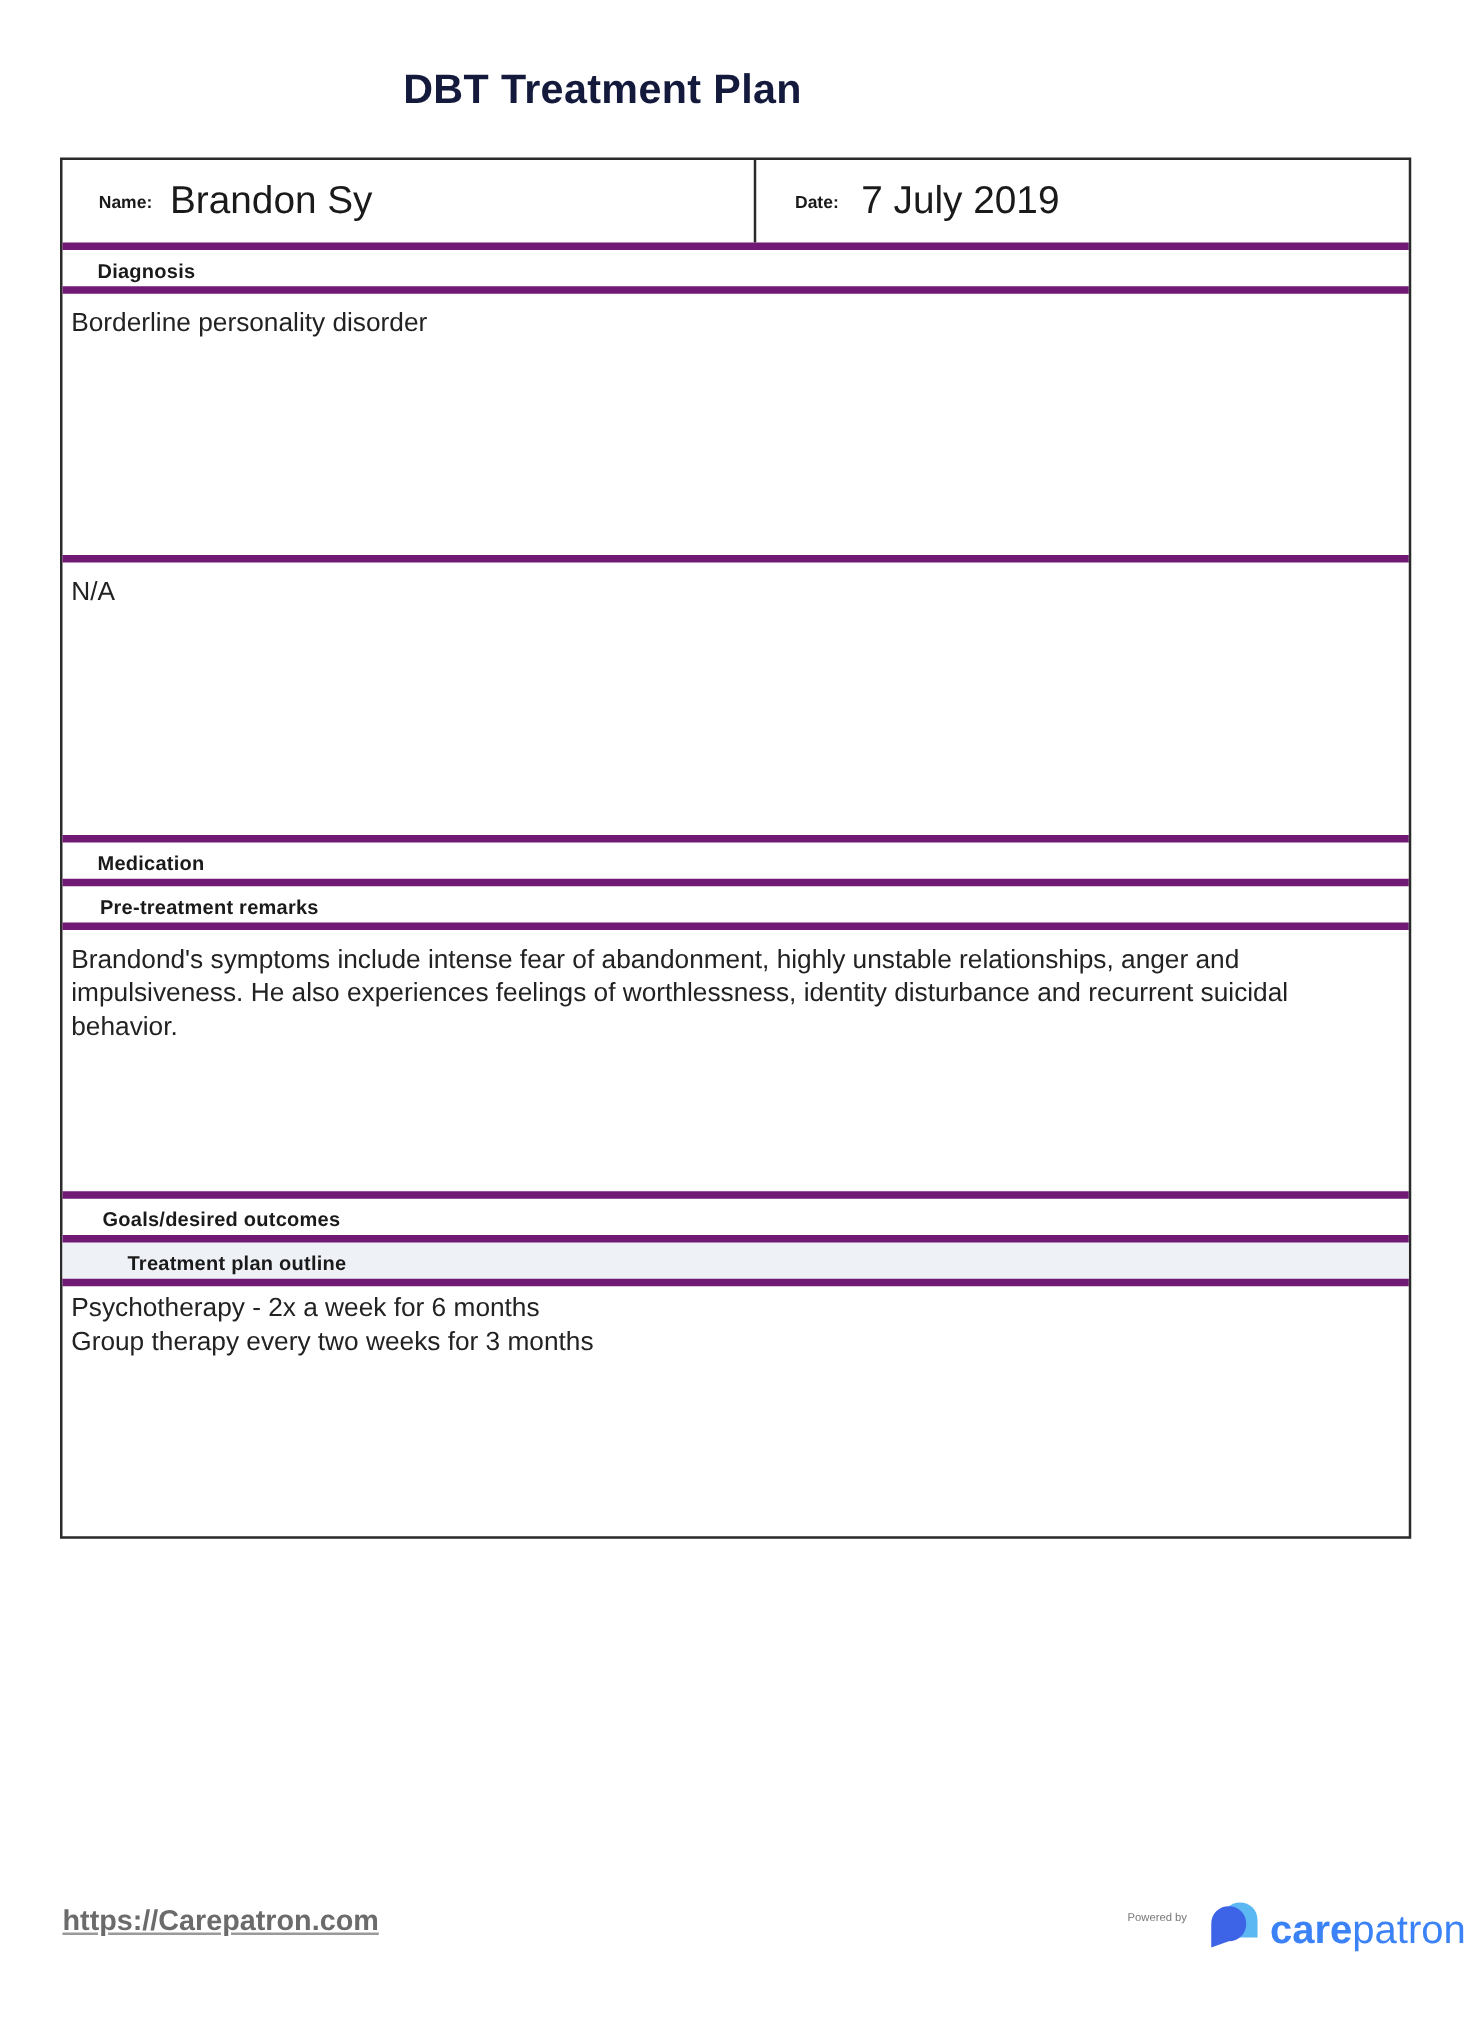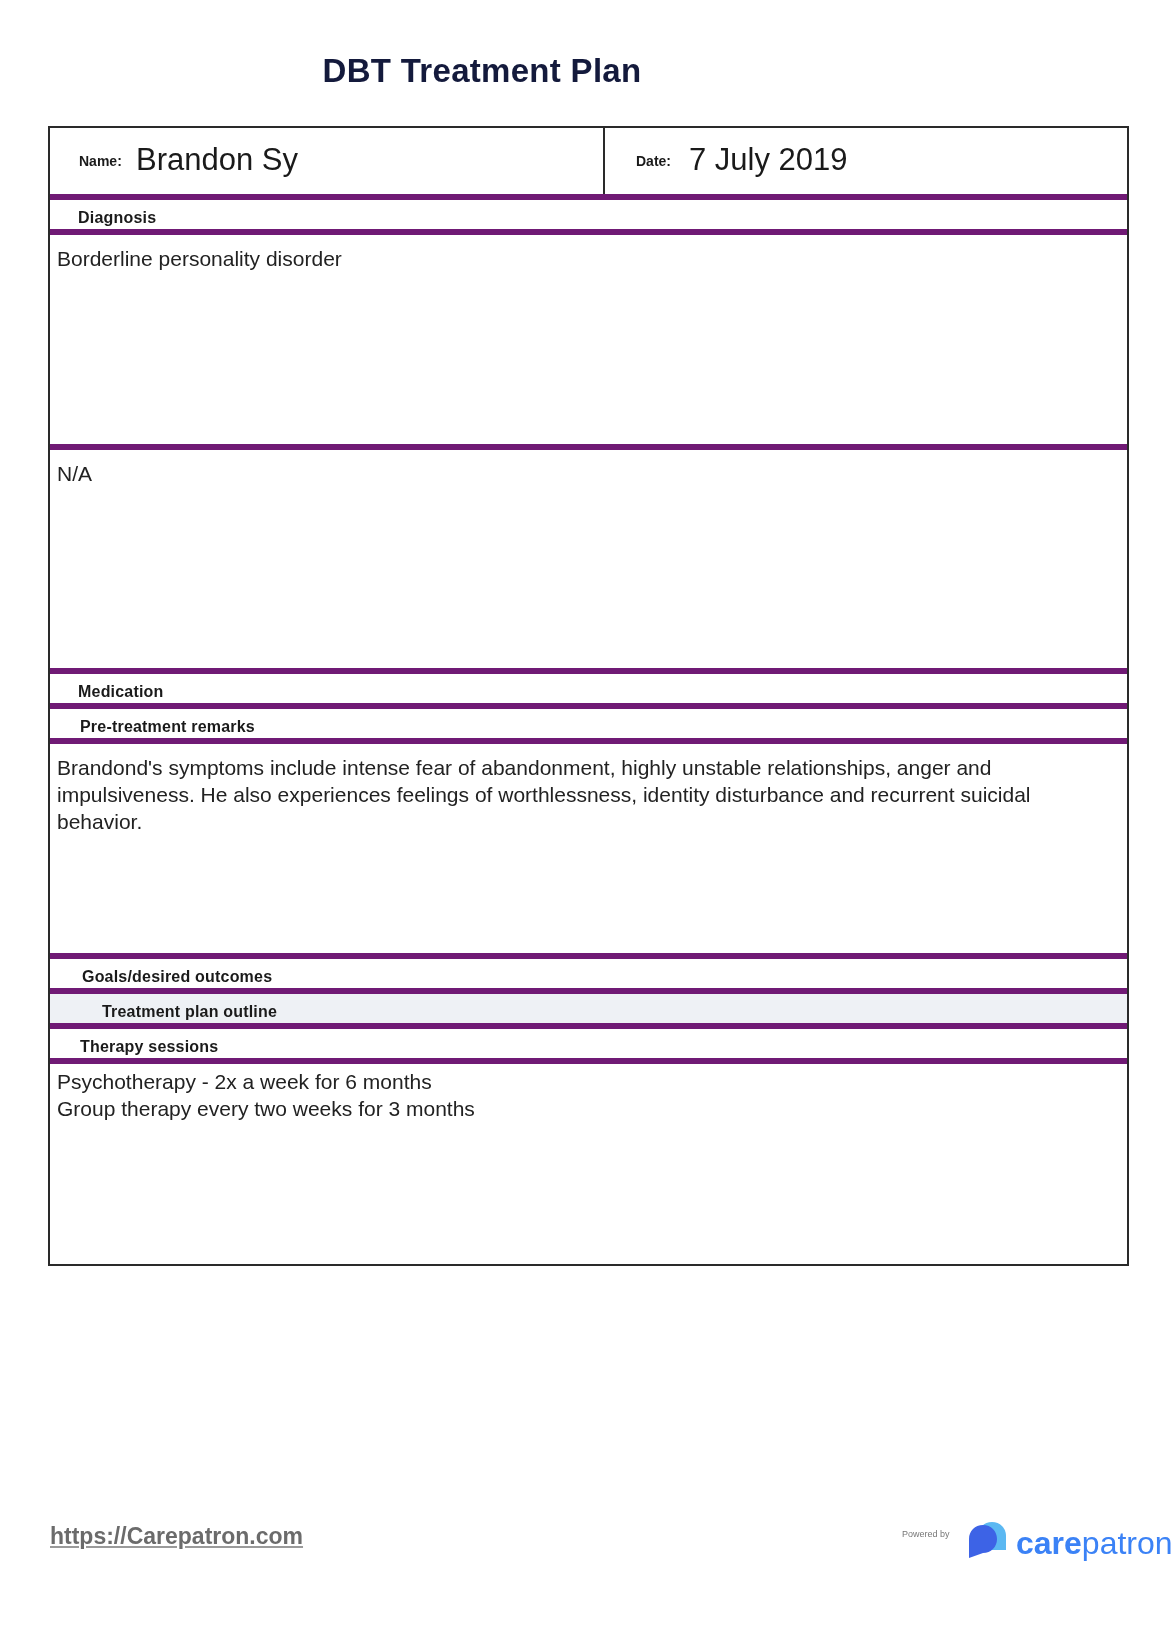--- a/index.html
+++ b/index.html
@@ -85,23 +85,20 @@
   </div>
 
   <div class="row head">
     <span class="label" style="left:32px;">Goals/desired outcomes</span>
   </div>
 
   <div class="row head shaded">
     <span class="label" style="left:38px;margin-left:14px;">Treatment plan outline</span>
   </div>
 
-  <div class="row head">
-    <span class="label">Therapy sessions</span>
-  </div>
   <div class="row body" style="height:206px; padding-top:4px;">
     <p>Psychotherapy - 2x a week for 6 months</p>
     <p>Group therapy every two weeks for 3 months</p>
   </div>
 
 </div>
 
 <a class="footer-link">https://Carepatron.com</a>
 
 <span class="powered">Powered by</span>

